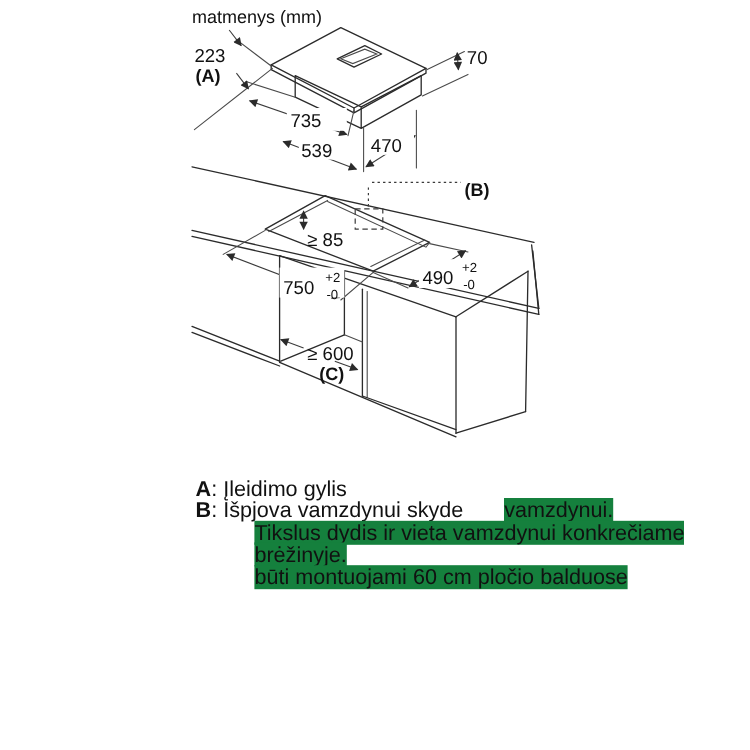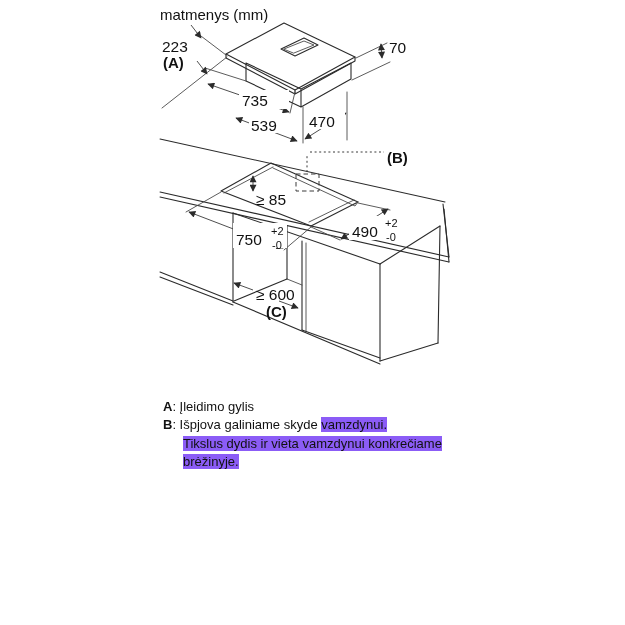--- a/index.html
+++ b/index.html
@@ -9,24 +9,24 @@
   svg{position:absolute;left:0;top:0;}
   svg text{font-family:"Liberation Sans", sans-serif;fill:#111;font-size:15.5px;}
   svg text.small{font-size:11px;}
   svg text.ref{font-weight:700;font-size:15px;}
   .outline{stroke:#2b2b2b;stroke-width:1.1;fill:none;stroke-linecap:round;stroke-linejoin:round;}
   .thin{stroke:#4a4a4a;stroke-width:0.9;fill:none;stroke-linecap:round;}
   .dim{stroke:#3a3a3a;stroke-width:0.9;fill:none;}
   .dotted{stroke:#3a3a3a;stroke-width:1;fill:none;stroke-dasharray:2 2.6;}
   .dashedrect{stroke:#3a3a3a;stroke-width:1;fill:none;stroke-dasharray:4.5 3;}
   .mask{fill:#ffffff;}
-  #legend{position:absolute;left:163px;top:398px;font-size:13px;line-height:18.4px;color:#111;white-space:nowrap;}
+  #legend{position:absolute;left:163px;top:398px;font-size:18px;line-height:18.4px;color:#111;white-space:nowrap;}
   #legend .key{font-weight:700;}
   #legend .wrap{padding-left:20px;}
-  .hl{background:#8b5cf6;}
+  .hl{background:#15803d;margin-left:29px;}
 </style>
 </head>
 <body>
 
 <div id="stage">
 
   <div id="title">matmenys (mm)</div>
 
   <svg width="625" height="625" viewBox="0 0 625 625">
     <defs>
@@ -164,18 +164,19 @@
         <path class="dim" d="M253,290 L234,283" marker-end="url(#arw)"></path>
         <path class="dim" d="M279,301 L298,308" marker-end="url(#arw)"></path>
         <text x="256" y="300">≥ 600</text>
         <text x="266" y="317" class="ref">(C)</text>
       </g>
     </g>
   </svg>
 
   <div id="legend">
     <div><span class="key">A</span><span>: Įleidimo gylis</span></div>
-    <div><span class="key">B</span><span>: Išpjova galiniame skyde </span><span class="hl">vamzdynui.</span></div>
+    <div><span class="key">B</span><span>: Išpjova vamzdynui skyde </span><span class="hl">vamzdynui.</span></div>
     <div class="wrap"><span class="hl">Tikslus dydis ir vieta vamzdynui konkrečiame</span></div>
     <div class="wrap"><span class="hl">brėžinyje.</span></div>
+    <div class="wrap"><span class="hl">būti montuojami 60 cm pločio balduose</span></div>
   </div>
 
 </div>
 
 </body></html>

